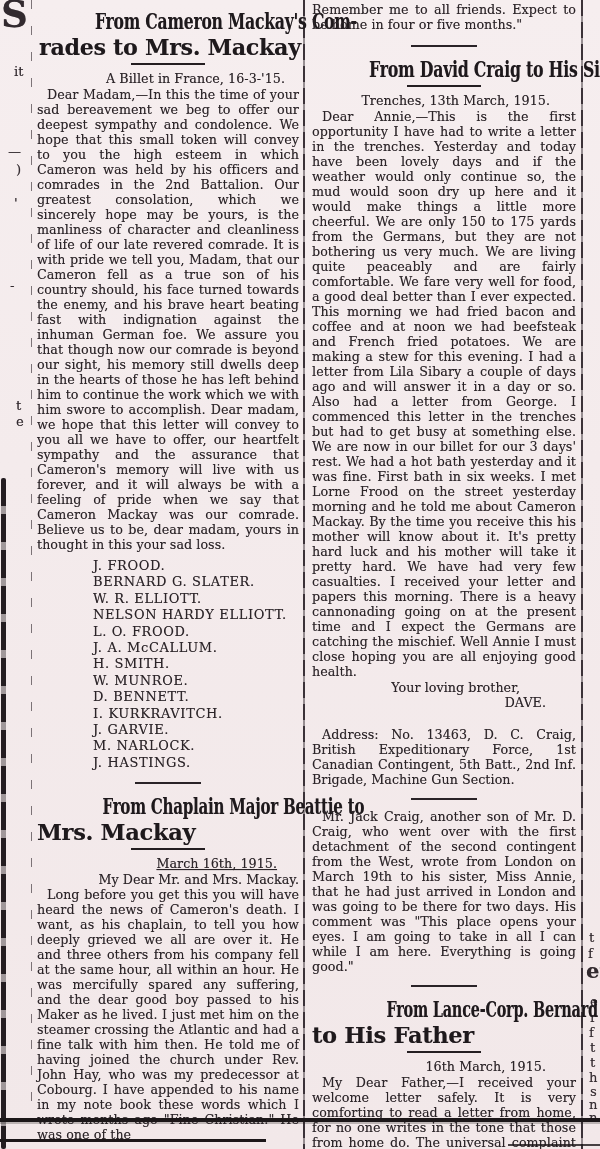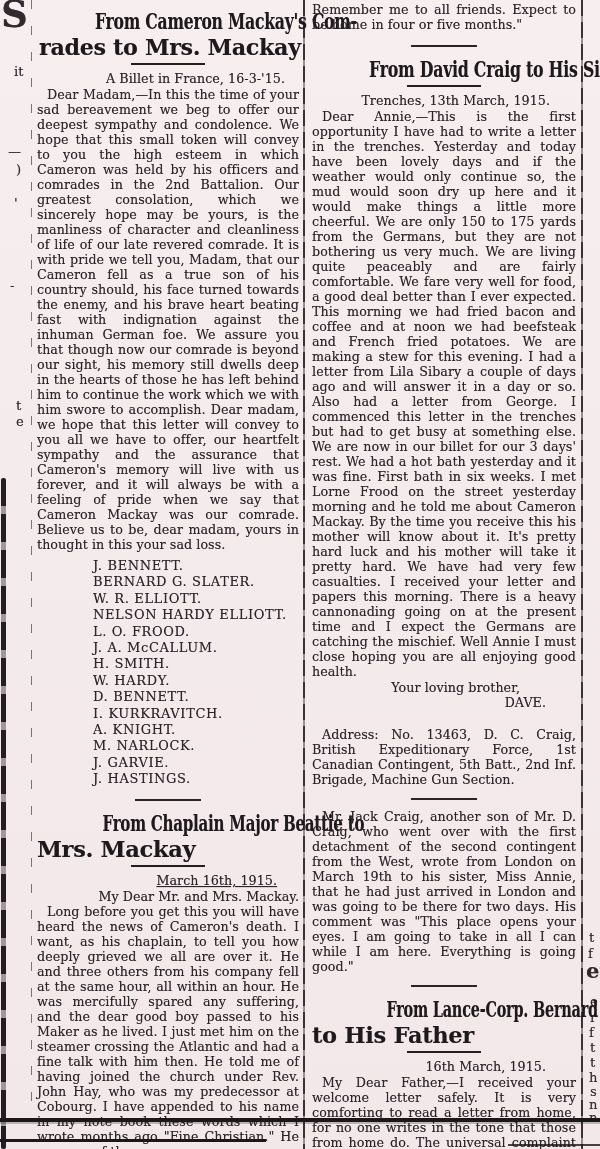--- a/index.html
+++ b/index.html
@@ -84,33 +84,32 @@
 
   <div class="col col-left">
 
     <article>
       <h2 class="headline"><span class="fit" style="transform: scaleX(0.693122);">From Cameron Mackay's Com-</span><br>
         <span class="fit" style="transform: scaleX(0.984962);">rades to Mrs. Mackay</span></h2>
       <div class="head-underline"></div>
       <p class="dateline">A Billet in France, 16-3-'15.</p>
       <p class="body-par">Dear Madam,—In this the time of your sad bereavement we beg to offer our deepest sympathy and condolence.  We hope that this small token will convey to you the high esteem in which Cameron was held by his officers and comrades in the 2nd Battalion.  Our greatest consolation, which we sincerely hope may be yours, is the manliness of character and cleanliness of life of our late revered comrade.  It is with pride we tell you, Madam, that our Cameron fell as a true son of his country should, his face turned towards the enemy, and his brave heart beating fast with indignation against the inhuman German foe.  We assure you that though now our comrade is beyond our sight, his memory still dwells deep in the hearts of those he has left behind him to continue the work which we with him swore to accomplish.  Dear madam, we hope that this letter will convey to you all we have to offer, our heartfelt sympathy and the assurance that Cameron's memory will live with us forever, and it will always be with a feeling of pride when we say that Cameron Mackay was our comrade. Believe us to be, dear madam, yours in thought in this your sad loss.</p>
       <ul class="sig-list">
-          <li>J.  BENNETT.</li>
+          <li>J.  FROOD.</li>
           <li>BERNARD G. SLATER.</li>
           <li>W. R. ELLIOTT.</li>
           <li>NELSON HARDY ELLIOTT.</li>
           <li>L. O. FROOD.</li>
           <li>J. A. McCALLUM.</li>
           <li>H. SMITH.</li>
-          <li>W. HARDY.</li>
+          <li>W. MUNROE.</li>
           <li>D. BENNETT.</li>
           <li>I. KURKRAVITCH.</li>
-          <li>A. KNIGHT.</li>
+          <li>J. GARVIE.</li>
           <li>M. NARLOCK.</li>
-          <li>J. GARVIE.</li>
           <li>J. HASTINGS.</li>
         </ul>
     </article>
 
     <div class="divider"></div>
 
     <article>
       <h2 class="headline"><span class="fit" style="transform: scaleX(0.666667);">From Chaplain Major Beattie to</span><br>
         <span class="fit">Mrs. Mackay</span></h2>
       <div class="head-underline"></div>

